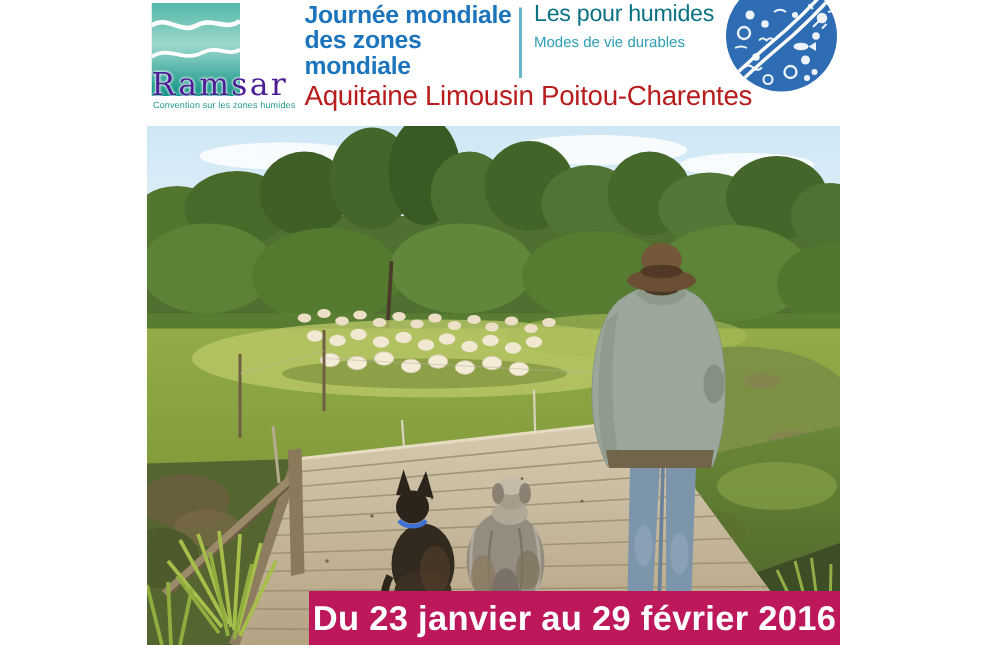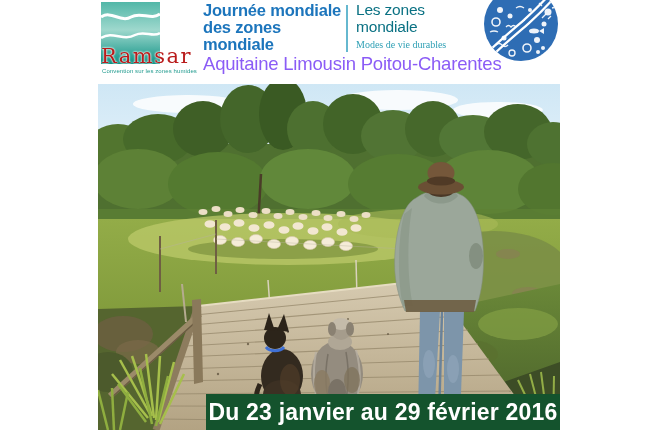--- a/index.html
+++ b/index.html
@@ -7,41 +7,41 @@
     width:660px;height:430px;position:relative;background:#ffffff;
     font-family:"Liberation Sans",sans-serif;overflow:hidden;
   }
   .abs{position:absolute;}
 
   
   .ramsar-logo{left:101px;top:2px;width:88px;height:80px;}
   .ramsar-word{
     position:absolute;left:0px;top:42px;width:88px;
     font-family:"DejaVu Serif","Liberation Serif",serif;
-    font-size:21px;color:#b91c1c;letter-spacing:1.5px;
+    font-size:21px;color:#4c1d95;letter-spacing:1.5px;
     text-shadow:0 0 2px #fff,0 0 2px #fff;white-space:nowrap;
   }
   .ramsar-tagline{
     position:absolute;left:1px;top:66px;width:95px;
     font-size:6px;color:#1f9a8e;white-space:nowrap;letter-spacing:.1px;
   }
   .event-block{left:203px;top:2px;width:142px;}
   .event-title{
     font-size:16.5px;line-height:17px;font-weight:bold;color:#1c75bc;
     letter-spacing:-.2px;
   }
   .event-date{font-size:11px;color:#2f86c6;margin-top:4px;}
   .divider{left:346px;top:5px;width:2px;height:47px;background:#66b8cf;}
   .theme-block{left:356px;top:2px;width:130px;}
   .theme-title{font-size:15.5px;line-height:16.5px;color:#0a7183;letter-spacing:-.2px;}
-  .theme-sub{font-size:10px;color:#2fa0b5;margin-top:4px;font-family:Liberation Serif, serif;}
+  .theme-sub{font-size:10px;color:#2fa0b5;margin-top:4px;}
   .wwd-logo{left:482px;top:0px;width:80px;height:64px;}
   .region{
     left:203px;top:53px;width:290px;text-align:center;
-    font-size:18.5px;color:#8b5cf6;white-space:nowrap;letter-spacing:-.2px;
+    font-size:18.5px;color:#b91c1c;white-space:nowrap;letter-spacing:-.2px;
   }
 
   
   .photo{left:98px;top:84px;width:462px;height:346px;}
 
   
   .banner{
     left:206px;top:394px;width:354px;height:36px;
     display:flex;align-items:center;justify-content:center;
   }
@@ -74,21 +74,21 @@
   <div class="event-title">
     <span>Journée mondiale</span><br>
     <span>des zones mondiale</span>
   </div>
 </div>
 
 <div class="abs divider"></div>
 
 <div class="abs theme-block">
   <div class="theme-title">
-    <span>Les zones mondiale</span><br>
+    <span>Les pour humides</span><br>
   </div>
   <div class="theme-sub">Modes de vie durables</div>
 </div>
 
 <div class="abs wwd-logo">
   <svg width="80" height="64" viewBox="0 0 80 64">
     <defs>
         <clipPath id="wc">
           <circle cx="39" cy="24" r="37"></circle>
         </clipPath>
@@ -368,15 +368,15 @@
     <ellipse cx="254" cy="296" rx="8" ry="13" fill="#7e7059" opacity="0.7"></ellipse>
     <ellipse cx="239" cy="308" rx="9" ry="13" fill="#7a7266"></ellipse>
     <ellipse cx="242" cy="258" rx="12" ry="8" fill="#b0a796"></ellipse>
     <circle cx="243" cy="246" r="10" fill="#a59c8c"></circle>
     <ellipse cx="243" cy="240" rx="9" ry="6" fill="#c4bbaa"></ellipse>
     <ellipse cx="234" cy="245" rx="4" ry="7" fill="#8a8172"></ellipse>
     <ellipse cx="252" cy="245" rx="4" ry="7" fill="#8a8172"></ellipse>
   </g>
 </svg>
 
-<div class="abs banner" style="background:#14532d;">
+<div class="abs banner" style="background:#be185d;">
   <span class="banner-text">Du 23 janvier au 29 février 2016</span>
 </div>
 
 </body></html>

